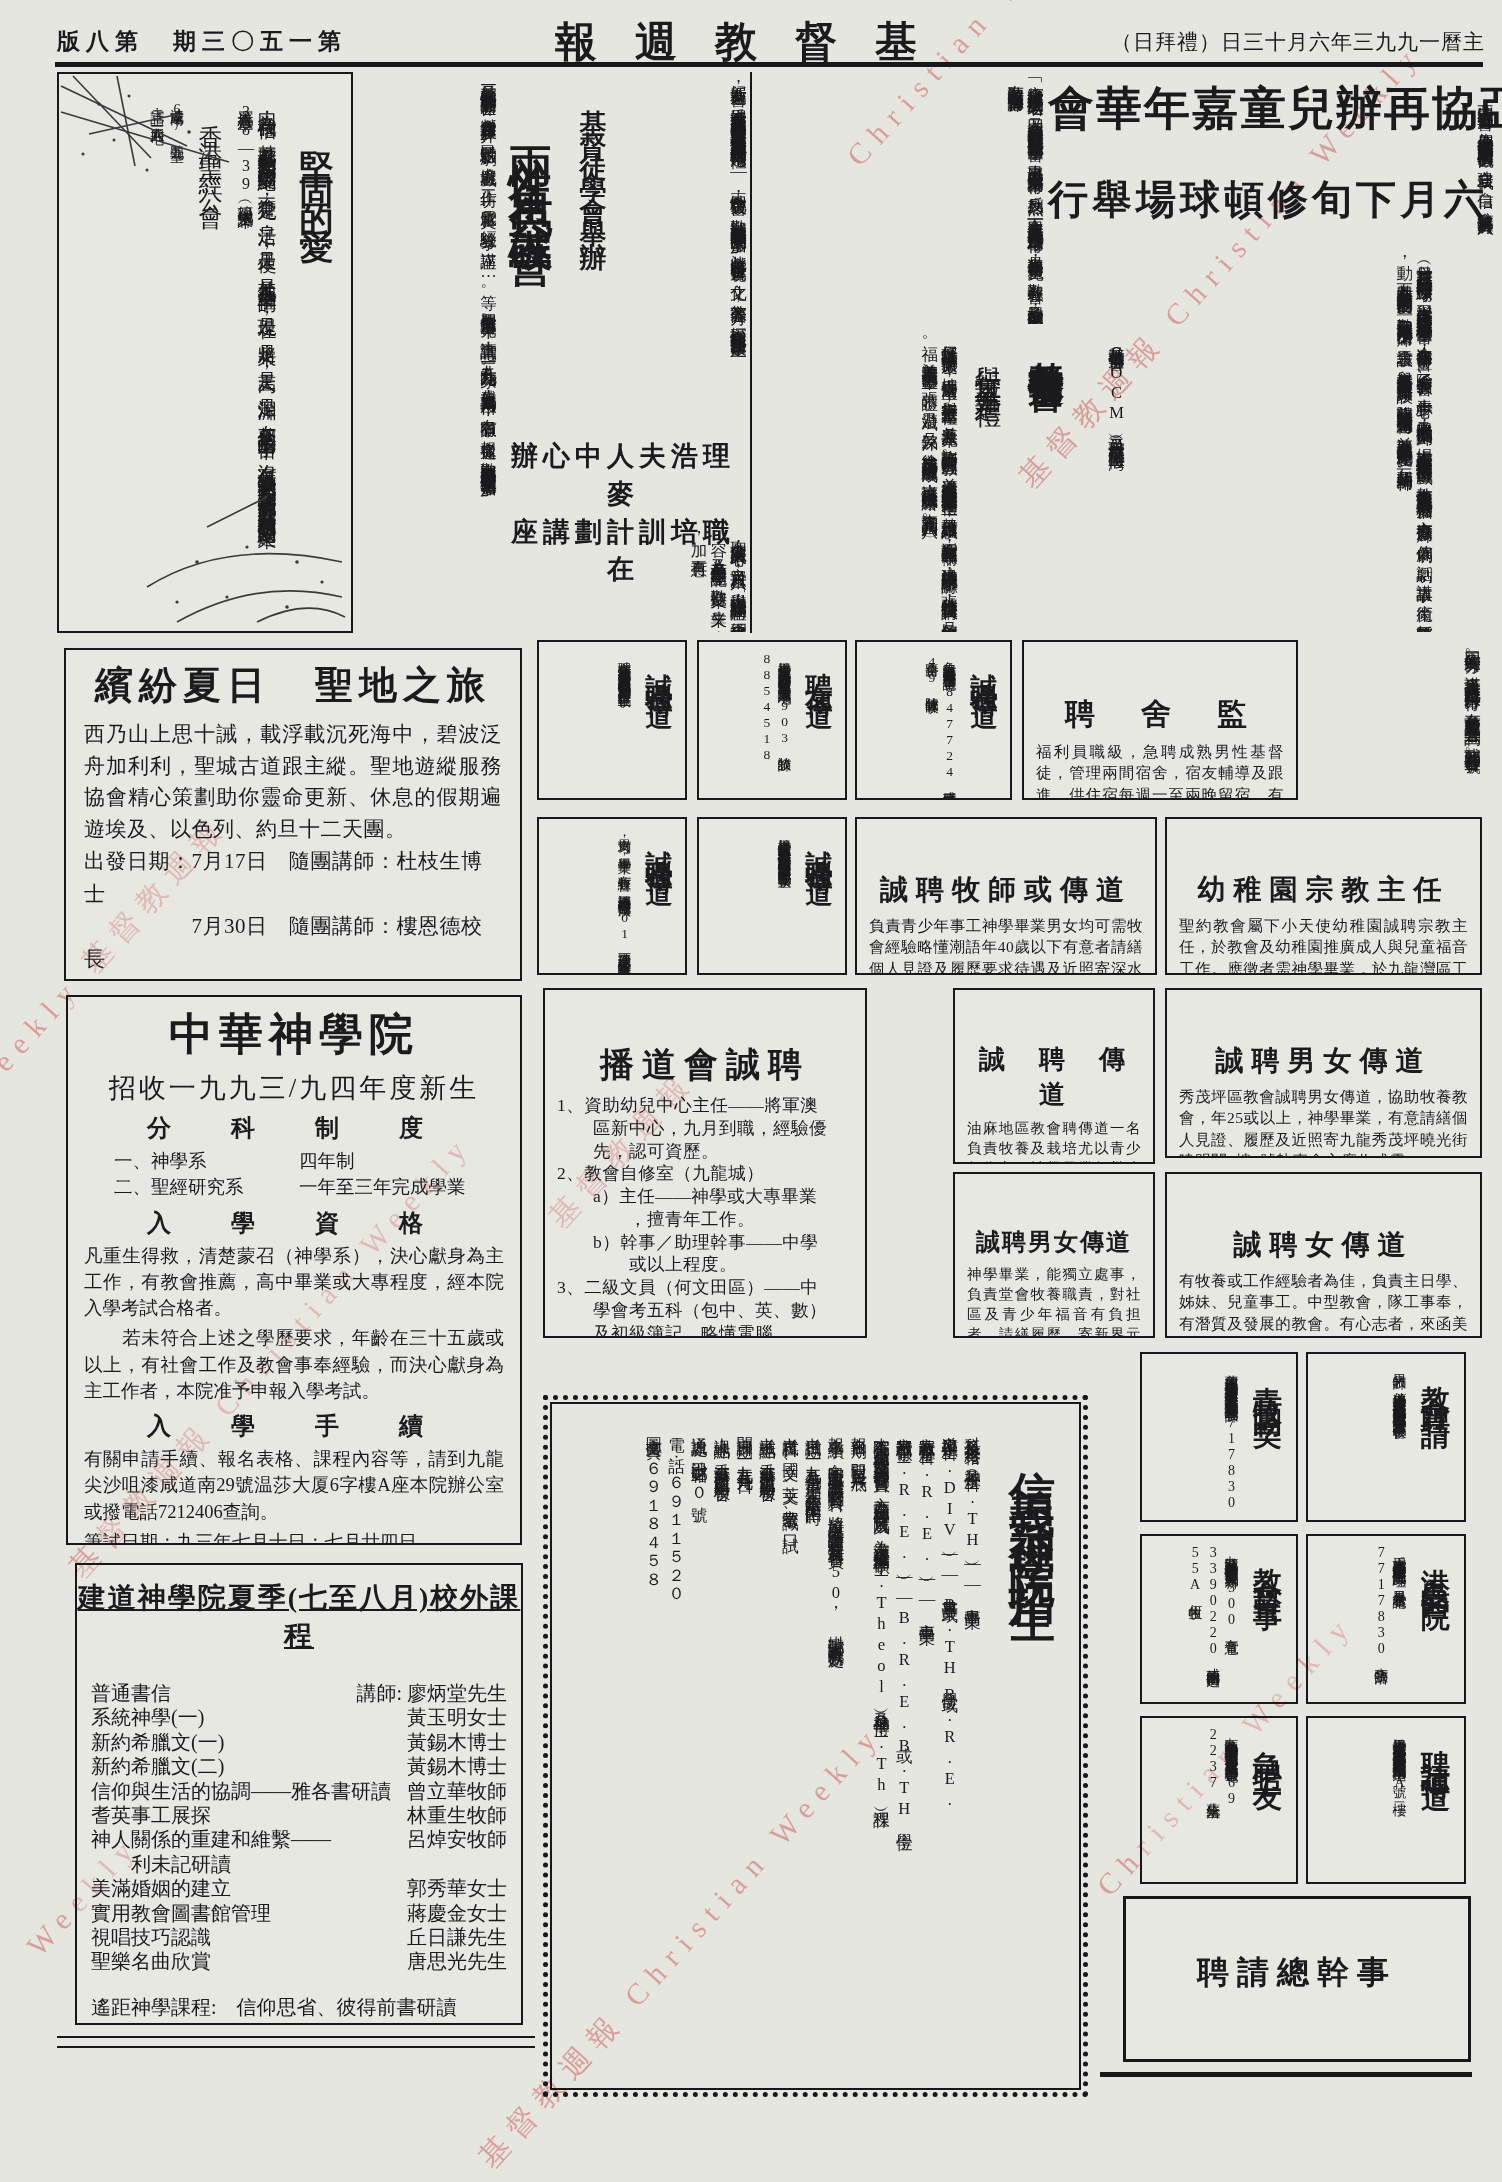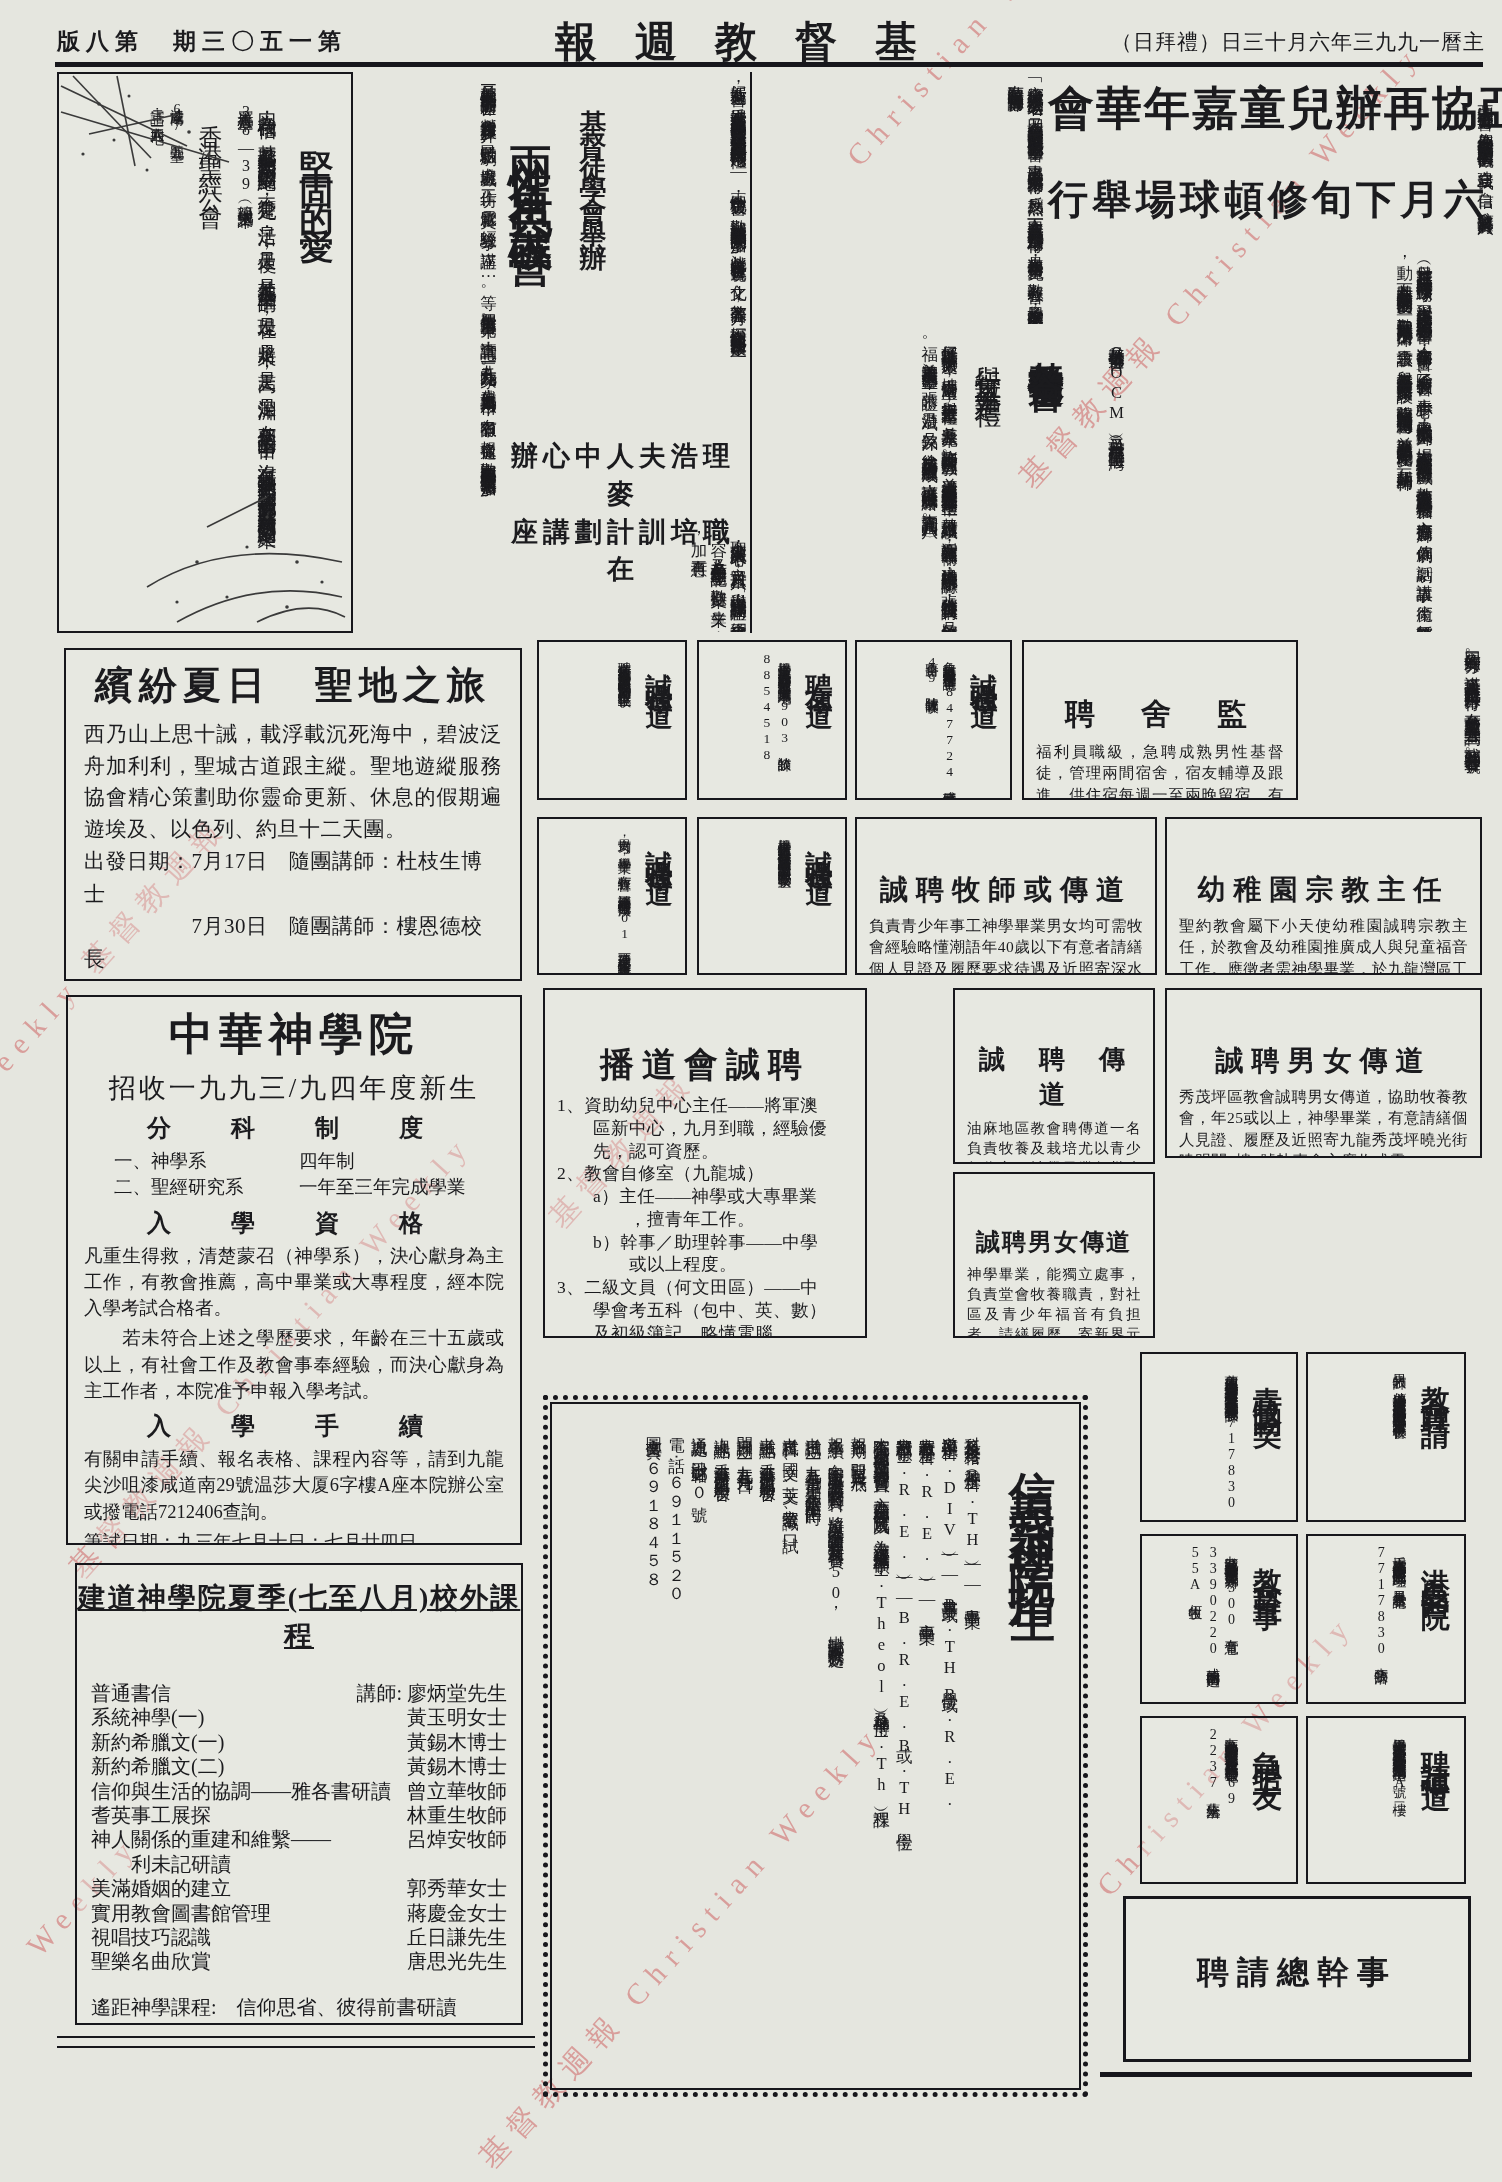--- a/index.html
+++ b/index.html
@@ -231,20 +231,26 @@
         <div class="t">誠聘男女傳道</div>
         <div class="b">秀茂坪區教會誠聘男女傳道，協助牧養教會，年25或以上，神學畢業，有意請繕個人見證、履歷及近照寄九龍秀茂坪曉光街曉明閣9樓2號執事會主席收或電701 8860查詢。</div>
       </div>
   </div>
   <div class="abs box" style="left:953px;top:1172px;width:202px;height:166px;">
     <div class="had">
         <div class="t" style="font-size:24px;letter-spacing:2px;">誠聘男女傳道</div>
         <div class="b" style="font-size:14.5px;">神學畢業，能獨立處事，負責堂會牧養職責，對社區及青少年福音有負担者，請繕履歷，寄新界元朗郵箱8號，執事會主席收。</div>
       </div>
   </div>
+  <div class="abs box" style="left:1165px;top:1172px;width:317px;height:166px;">
+    <div class="had">
+        <div class="t">誠聘女傳道</div>
+        <div class="b">有牧養或工作經驗者為佳，負責主日學、姊妹、兒童事工。中型教會，隊工事奉，有潛質及發展的教會。有心志者，來函美孚新邨百老滙街79號二樓，堂主任收。</div>
+      </div>
+  </div>
 
   <div class="abs box" style="left:64px;top:648px;width:458px;height:333px;">
     <div class="ad-title" style="font-size:38px;">繽紛夏日　聖地之旅</div>
     <div class="ad-body">西乃山上思十誡，載浮載沉死海中，碧波泛舟加利利，聖城古道跟主縱。聖地遊縱服務協會精心策劃助你靈命更新、休息的假期遍遊埃及、以色列、約旦十二天團。</div>
     <div class="ad-lines prelines">出發日期：7月17日　隨團講師：杜枝生博士
 　　　　　7月30日　隨團講師：樓恩德校長
 　　　　　　　　　　　　　　　胡雄光先生
 　　　　　　　　　　　　　　　李志光牧師</div>
 
   </div>

